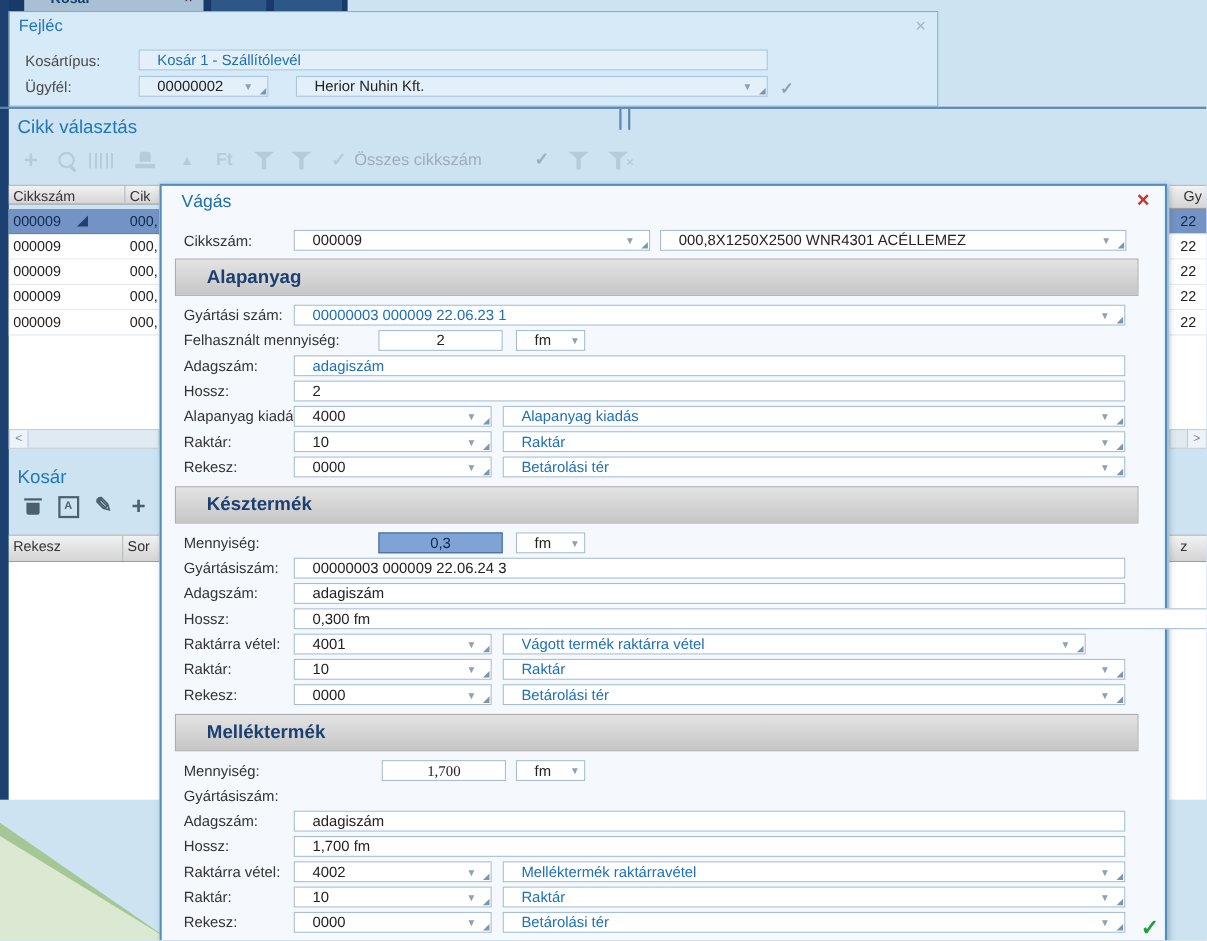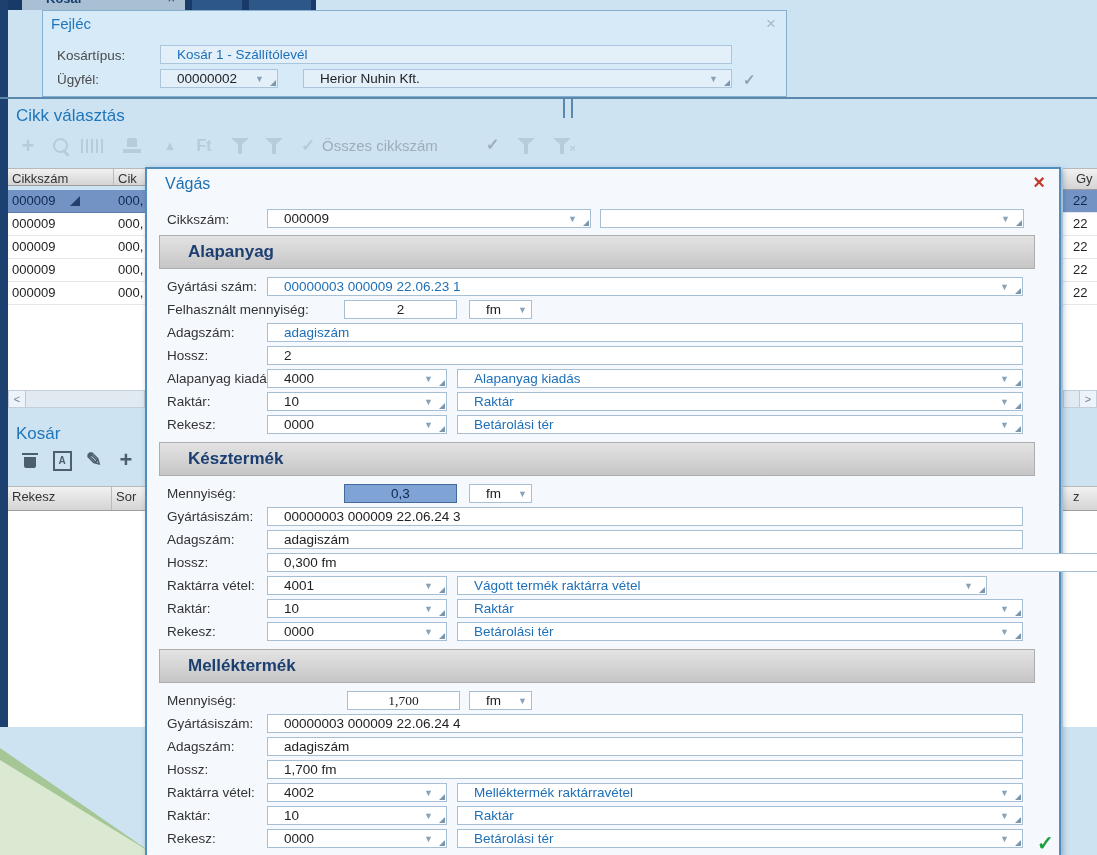--- a/index.html
+++ b/index.html
@@ -27,22 +27,22 @@
   .fld.center{text-align:center;}
   .fld.sel{background:#7fa3d4;border-color:#44699c;color:#0c2750;}
   .combo{padding-right:24px;}
   .combo .dd{position:absolute;right:13px;top:3px;font-size:9px;color:#8aa2b6;line-height:12px;}
   .combo.nocorner{padding-right:16px;}
   .combo.nocorner .dd{right:4px;}
   .corner{position:absolute;right:1px;bottom:1px;width:0;height:0;
           border-left:6px solid transparent;border-bottom:6px solid #7e96ab;}
 
   
-  .fejlec{position:absolute;left:8px;top:10px;width:745px;height:87px;background:#d7eaf8;
-          border:1px solid #86aecf;box-sizing:border-box;z-index:2;margin-left:34px;}
+  .fejlec{position:absolute;left:8px;top:10px;width:845px;height:87px;background:#d7eaf8;
+          border:1px solid #86aecf;box-sizing:border-box;z-index:2;}
   .panel-title{position:absolute;left:8px;top:4px;font-size:15px;color:#2076ba;}
   .fj-close{position:absolute;right:10px;top:3px;font-size:17px;color:#a3b8c8;cursor:pointer;}
   .fj-label{position:absolute;left:14px;font-size:13.5px;color:#4a4a4a;height:20px;line-height:20px;}
   .fj-fld{background:#e3f0fa;border-color:#a9c6de;}
   .fj-check{position:absolute;left:700px;top:60px;color:#8fa0ae;font-size:15px;font-weight:bold;}
 
   .sec-title{position:absolute;font-size:17px;color:#2076ba;}
 
   
   .tbi{position:absolute;width:28px;height:24px;text-align:center;line-height:24px;font-weight:bold;}
@@ -223,21 +223,21 @@
 
   <div class="green-tri g1"></div>
   <div class="green-tri g2"></div>
 
   <div class="dialog">
     <div class="dlg-title">Vágás</div>
     <div class="dlg-close">×</div>
     <div id="dlg-body">
         <div class="dlg-label" style="left: 20px; top: 41px; text-align: center;">Cikkszám:</div>
         <div class="fld combo" style="left: 120px; top: 40px; width: 324px;"><span>000009</span><span class="dd">▼</span><span class="corner"></span></div>
-        <div class="fld combo" style="left: 453px; top: 40px; width: 424px;"><span class="dd">▼</span><span class="corner"></span></div>
+        <div class="fld combo" style="left: 453px; top: 40px; width: 424px;"><span>000,8X1250X2500 WNR4301 ACÉLLEMEZ</span><span class="dd">▼</span><span class="corner"></span></div>
         <div class="sec-hdr" style="top: 66px;">Alapanyag</div>
         <div class="dlg-label" style="left: 20px; top: 108px;">Gyártási szám:</div>
         <div class="fld blue combo" style="left: 120px; top: 108px; width: 756px;"><span>00000003 000009 22.06.23 1</span><span class="dd">▼</span><span class="corner"></span></div>
         <div class="dlg-label" style="left: 20px; top: 131px;">Felhasznált mennyiség:</div>
         <div class="fld center" style="left: 197px; top: 131px; width: 113px;">2</div>
         <div class="fld combo nocorner" style="left: 322px; top: 131px; width: 63px;"><span>fm</span><span class="dd">▼</span></div>
         <div class="dlg-label" style="left: 20px; top: 154px;">Adagszám:</div>
         <div class="fld blue" style="left: 120px; top: 154px; width: 756px;">adagiszám</div>
         <div class="dlg-label" style="left: 20px; top: 177px;">Hossz:</div>
         <div class="fld" style="left: 120px; top: 177px; width: 756px;">2</div>
@@ -267,21 +267,20 @@
         <div class="fld combo" style="left: 120px; top: 430px; width: 180px;"><span>10</span><span class="dd">▼</span><span class="corner"></span></div>
         <div class="fld blue combo" style="left: 310px; top: 430px; width: 566px;"><span>Raktár</span><span class="dd">▼</span><span class="corner"></span></div>
         <div class="dlg-label" style="left: 20px; top: 453px;">Rekesz:</div>
         <div class="fld combo" style="left: 120px; top: 453px; width: 180px;"><span>0000</span><span class="dd">▼</span><span class="corner"></span></div>
         <div class="fld blue combo" style="left: 310px; top: 453px; width: 566px;"><span>Betárolási tér</span><span class="dd">▼</span><span class="corner"></span></div>
         <div class="sec-hdr" style="top: 480px;">Melléktermék</div>
         <div class="dlg-label" style="left: 20px; top: 522px;">Mennyiség:</div>
         <div class="fld center" style="left: 200px; top: 522px; width: 113px; font-family: Liberation Serif, serif;">1,700</div>
         <div class="fld combo nocorner" style="left: 322px; top: 522px; width: 63px;"><span>fm</span><span class="dd">▼</span></div>
         <div class="dlg-label" style="left: 20px; top: 545px;">Gyártásiszám:</div>
-        <div class="fld" style="left: 120px; top: 545px; width: 756px;">00000003 000009 22.06.24 4</div>
         <div class="dlg-label" style="left: 20px; top: 568px;">Adagszám:</div>
         <div class="fld" style="left: 120px; top: 568px; width: 756px;">adagiszám</div>
         <div class="dlg-label" style="left: 20px; top: 591px;">Hossz:</div>
         <div class="fld" style="left: 120px; top: 591px; width: 756px;">1,700 fm</div>
         <div class="dlg-label" style="left: 20px; top: 614px;">Raktárra vétel:</div>
         <div class="fld combo" style="left: 120px; top: 614px; width: 180px;"><span>4002</span><span class="dd">▼</span><span class="corner"></span></div>
         <div class="fld blue combo" style="left: 310px; top: 614px; width: 566px;"><span>Melléktermék raktárravétel</span><span class="dd">▼</span><span class="corner"></span></div>
         <div class="dlg-label" style="left: 20px; top: 637px;">Raktár:</div>
         <div class="fld combo" style="left: 120px; top: 637px; width: 180px;"><span>10</span><span class="dd">▼</span><span class="corner"></span></div>
         <div class="fld blue combo" style="left: 310px; top: 637px; width: 566px;"><span>Raktár</span><span class="dd">▼</span><span class="corner"></span></div>

